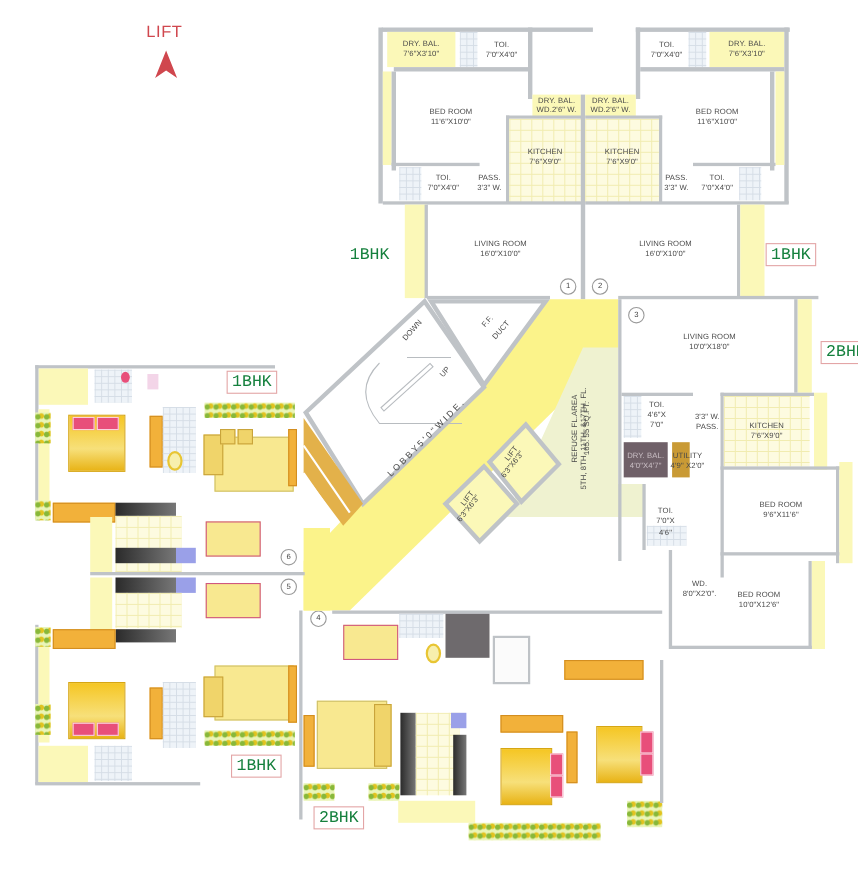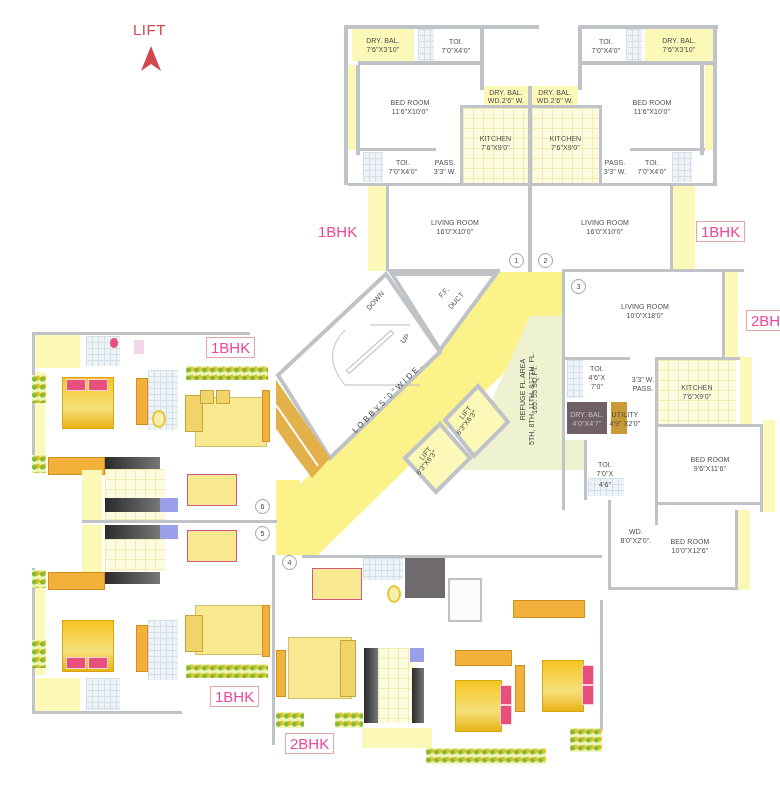--- a/index.html
+++ b/index.html
@@ -1,21 +1,21 @@
 <!DOCTYPE html>
 <html><head>
 <meta charset="utf-8">
 <style>
   html,body{margin:0;padding:0;background:#ffffff;}
   body{width:780px;height:791px;position:relative;overflow:hidden;font-family:"Liberation Sans",sans-serif;}
   .abs{position:absolute;}
   .wall{position:absolute;background:#bfc3c7;}
   .yel{position:absolute;background:#fbf8b8;}
   .lbl{position:absolute;font-size:7px;line-height:9px;color:#4a4a4a;text-align:center;white-space:nowrap;letter-spacing:0.1px;}
-  .unit-tag{position:absolute;font-family:Liberation Sans, sans-serif;font-size:15px;color:#ec4899;border:1px solid #e3a5a6;padding:1px 4px;background:#fff;white-space:nowrap;}
+  .unit-tag{position:absolute;font-family:Liberation Mono, monospace;font-size:15px;color:#15803d;border:1px solid #e3a5a6;padding:1px 4px;background:#fff;white-space:nowrap;}
   .circ{position:absolute;width:13px;height:13px;border:1px solid #9a9a9a;border-radius:50%;font-size:7px;line-height:13px;text-align:center;color:#444;background:#fff;}
   .tile{background-color:#fdfbe0;background-image:linear-gradient(#f1ecb0 1px,transparent 1px),linear-gradient(90deg,#f1ecb0 1px,transparent 1px);background-size:10px 10px;}
   .bath{background-color:#eef3f8;background-image:linear-gradient(#d5dde6 1px,transparent 1px),linear-gradient(90deg,#d5dde6 1px,transparent 1px);background-size:6px 6px;}
   .bed{position:absolute;background:linear-gradient(180deg,#f5c623,#f7e07a 60%,#e8b316);border:1px solid #d6a613;}
   .pillow{position:absolute;background:#e84f7a;border:1px solid #fbd1de;}
   .sofa{position:absolute;background:#f0d46a;border:1px solid #c9a43b;}
   .table{position:absolute;background:#f8e890;border:1px solid #cfc06a;}
   .plant{position:absolute;background:radial-gradient(circle at 30% 50%,#88b83a 2px,transparent 3px),radial-gradient(circle at 70% 40%,#e2c31f 2px,transparent 3px),#eaf5b8;background-size:8px 8px;}
   .dark{position:absolute;background:linear-gradient(90deg,#2b2b2b,#777);}
   .wardrobe{position:absolute;background:#f2b13a;border:1px solid #d38e20;}

